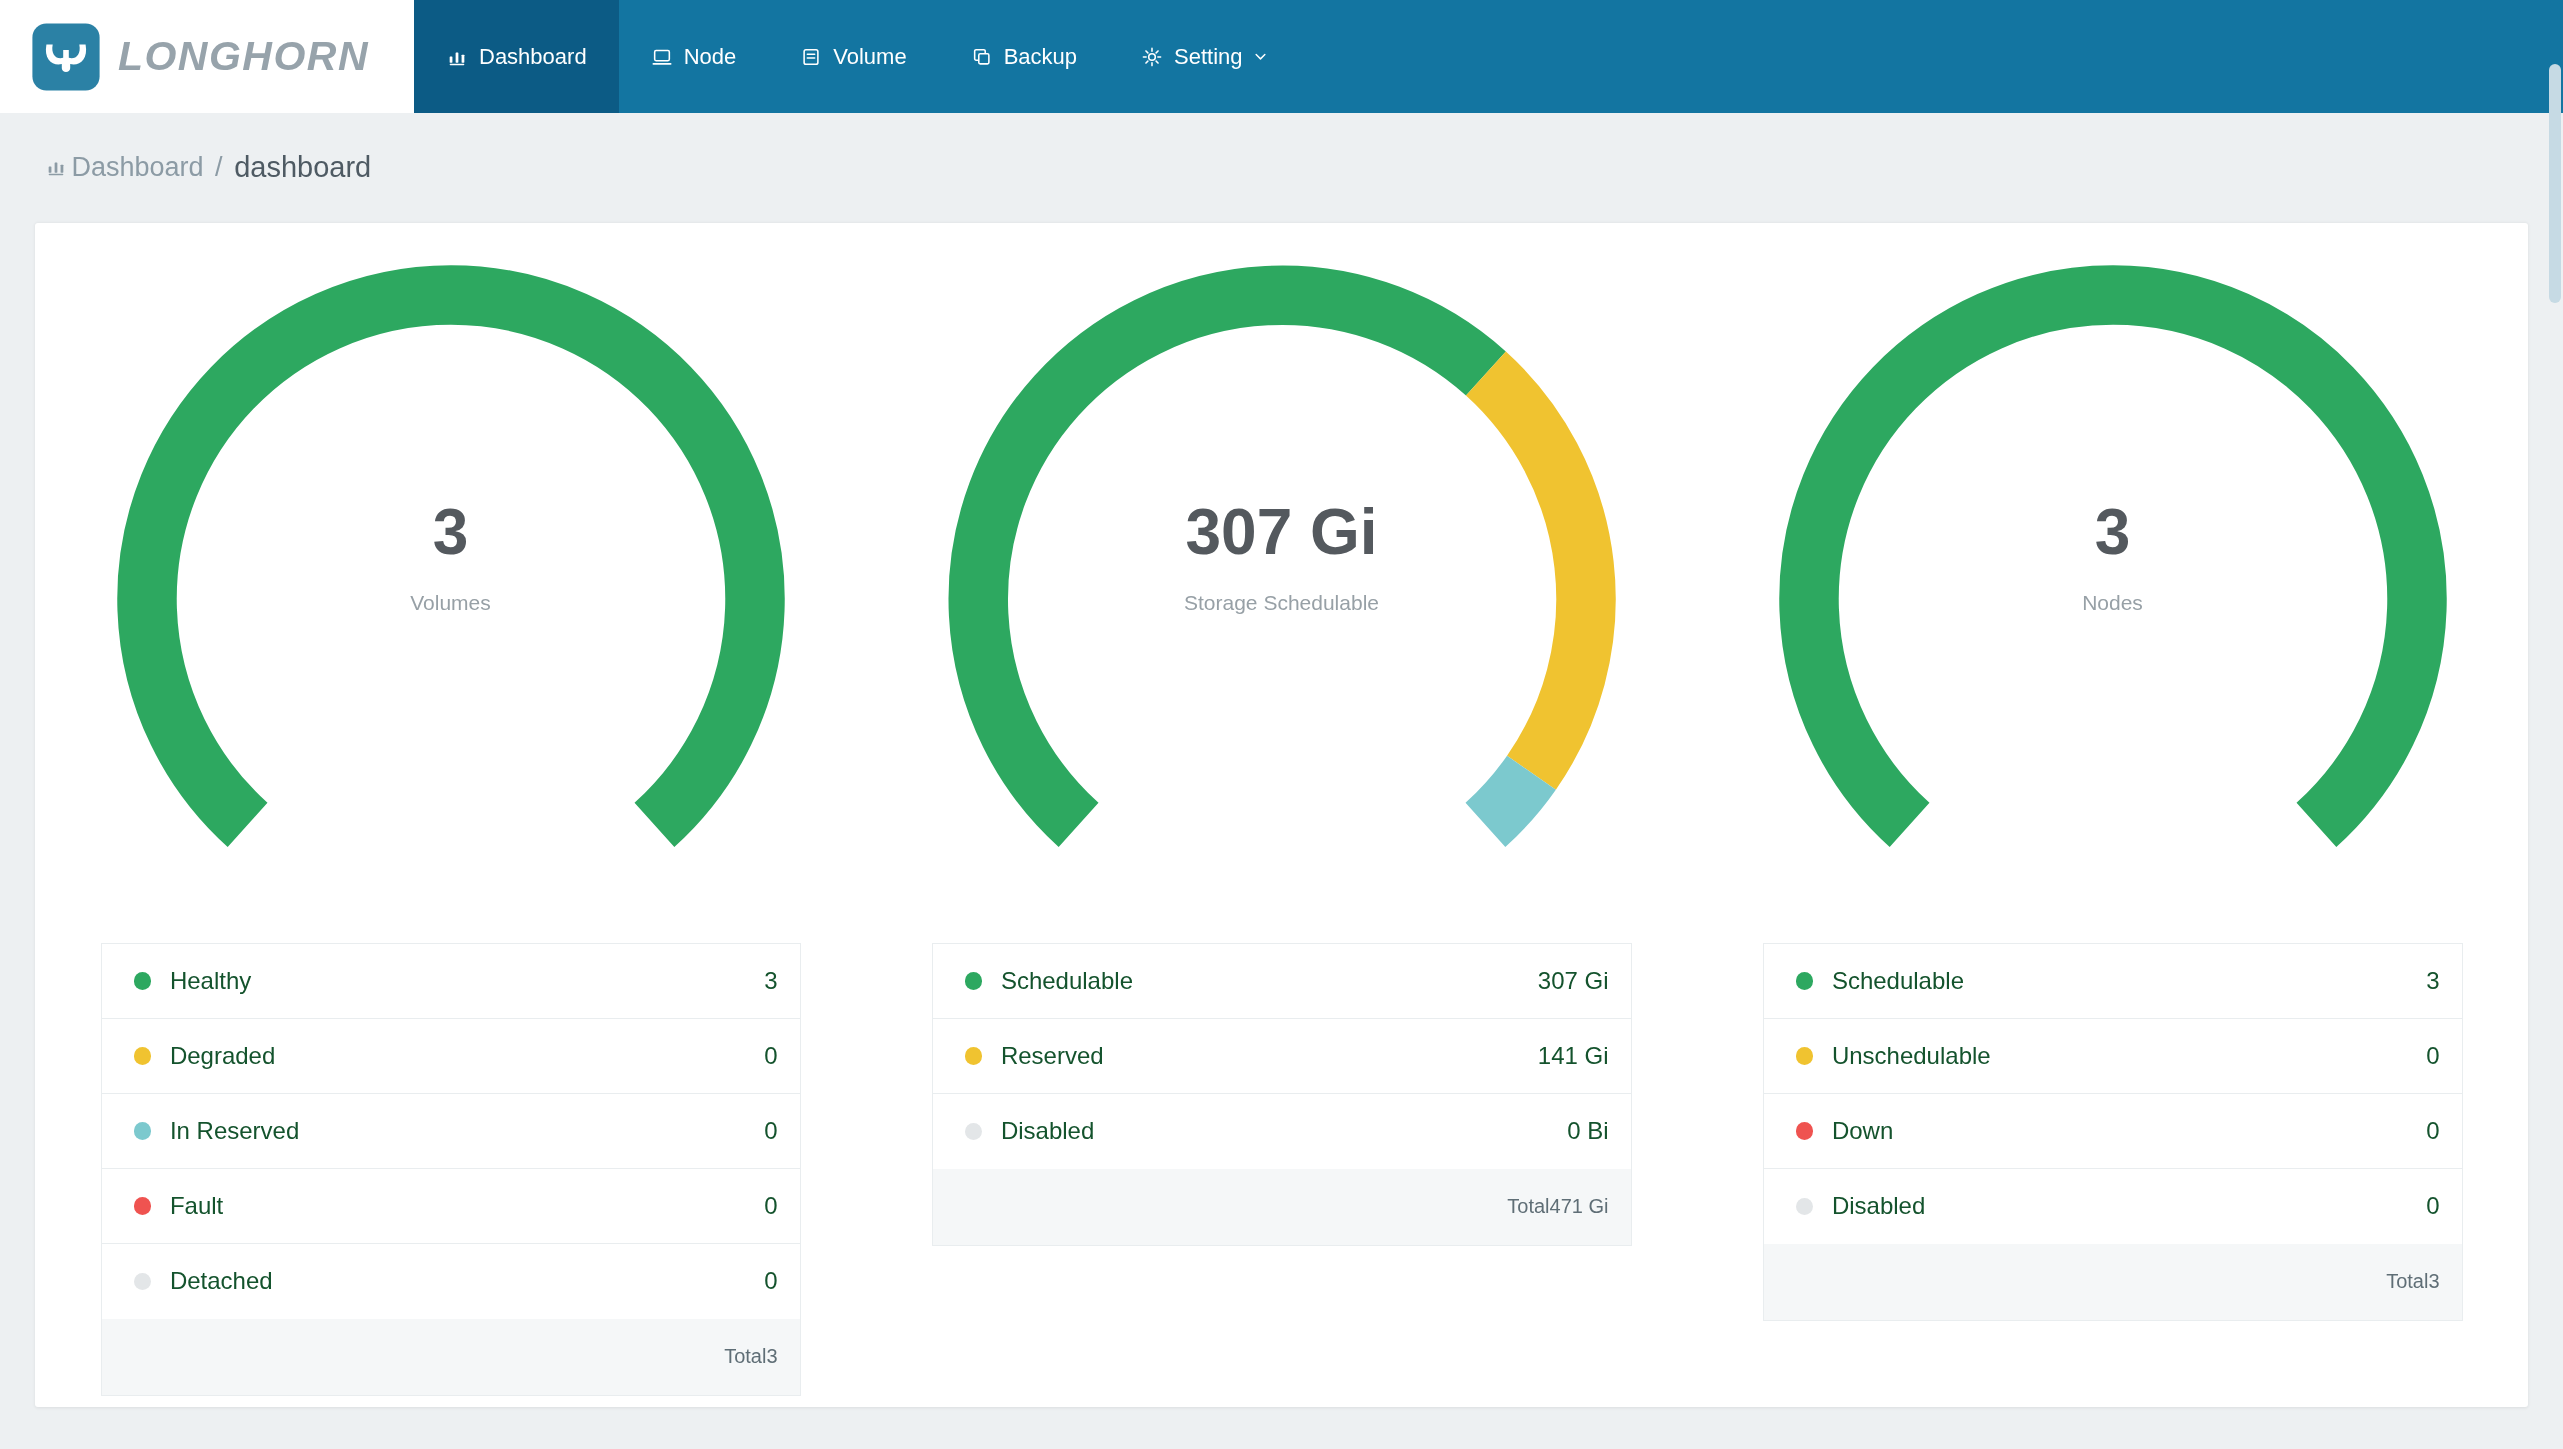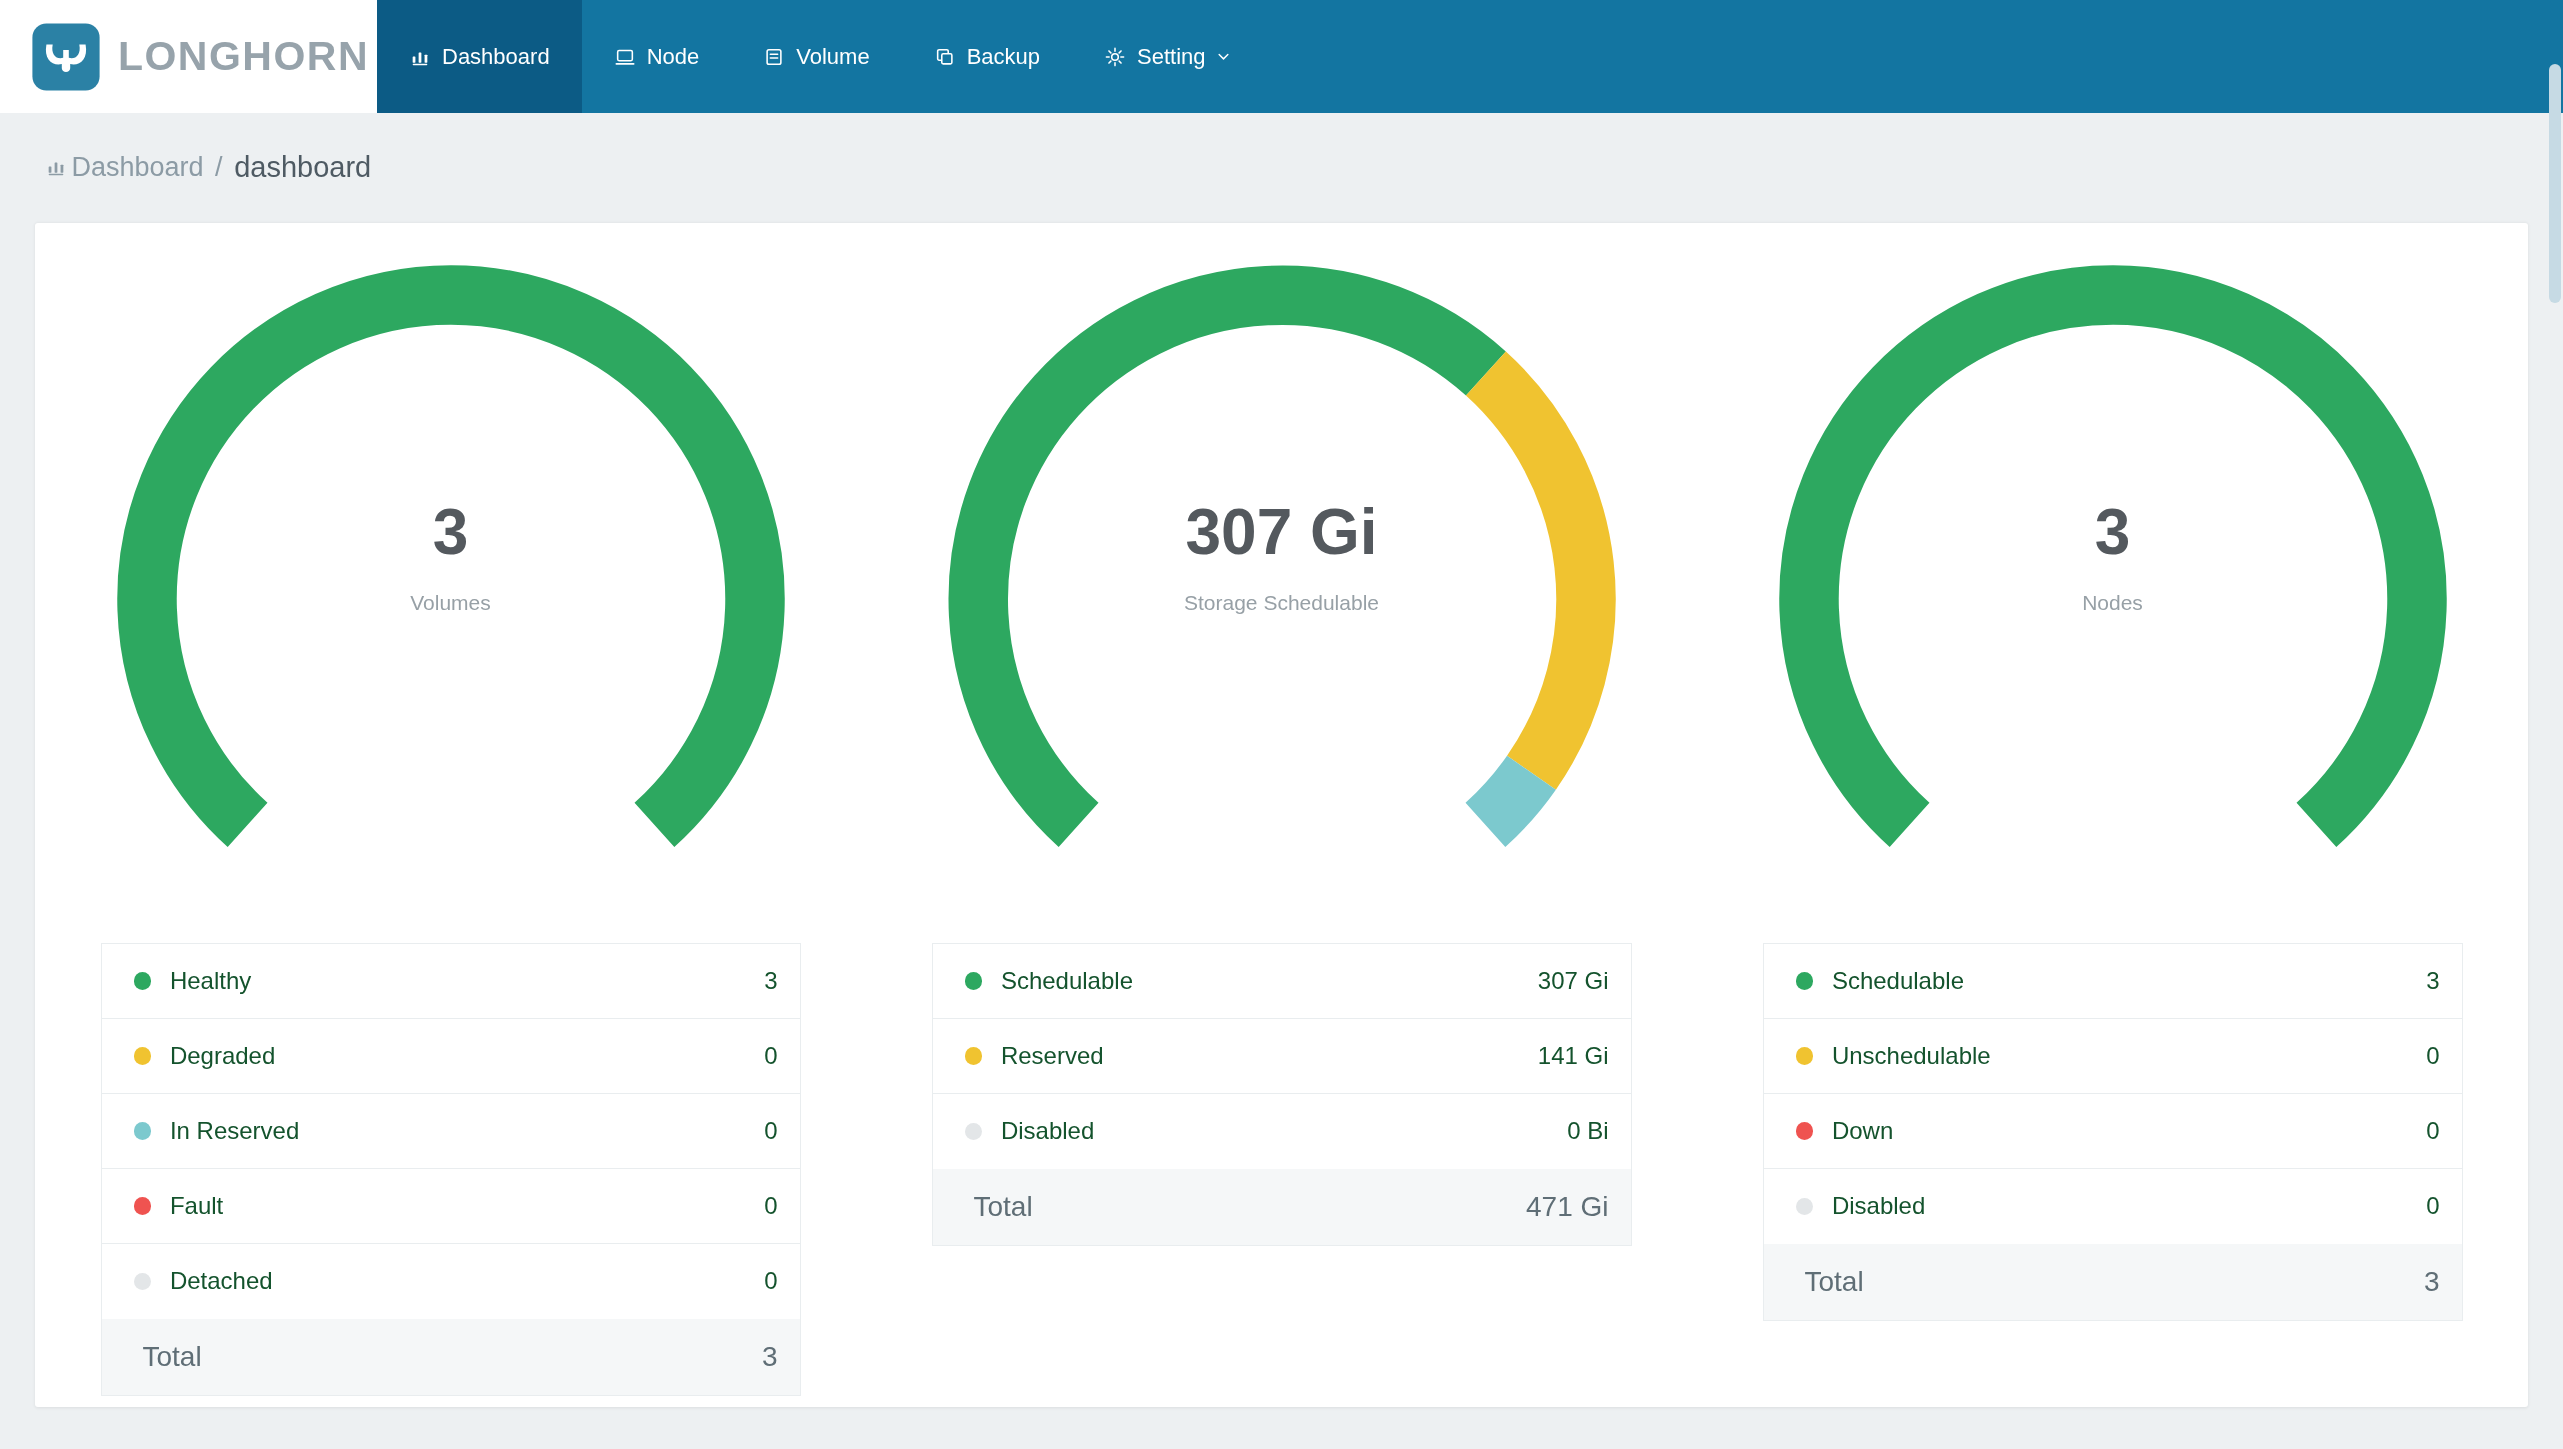--- a/index.html
+++ b/index.html
@@ -11,21 +11,21 @@
   *{box-sizing:border-box;}
   html,body{margin:0;padding:0;overflow:hidden;}
   body{
     width:2563px;height:1449px;
     background:var(--page-bg);
     font-family:"Liberation Sans","DejaVu Sans",sans-serif;
     position:relative;
   }
   
   .topbar{display:flex;height:113px;width:100%;}
-  .logo-box{width:377px;flex-shrink:0;background:#fff;display:flex;align-items:center;padding-left:30.5px;cursor:pointer;}
+  .logo-box{width:414px;flex-shrink:0;background:#fff;display:flex;align-items:center;padding-left:30.5px;cursor:pointer;font-style:italic;}
   .logo-icon{width:70px;height:70px;display:block;}
   .logo-text{font-size:41px;font-weight:bold;color:#97A3AB;margin-left:17.4px;letter-spacing:1.5px;}
   .nav{flex:1;background:var(--navbar-bg);display:flex;align-items:stretch;}
   .nav-item{display:flex;align-items:center;gap:11px;padding:0 32px;color:#fff;font-size:22px;text-decoration:none;cursor:pointer;}
   .nav-item.active{background:var(--navbar-active);}
   .nav-icon svg{width:22px;height:22px;display:block;}
   .caret svg{width:19px;height:19px;display:block;margin-left:-2.9px;}
   
   .breadcrumb{display:flex;align-items:center;margin:36px 0 0 45px;height:36px;}
   .bc-icon{color:#8C9BA5;display:flex;align-items:center;}
@@ -45,22 +45,22 @@
   .gauge-value{font-size:64px;font-weight:600;color:#54595E;}
   .gauge-label{font-size:21px;color:#97A0A6;margin-top:22px;}
   
   .legend{width:700px;border:0.7px solid #E9EDEF;margin-top:2.9px;background:#fff;}
   .legend-row{display:flex;align-items:center;height:75px;padding:0 22px 0 32px;
               border-bottom:0.7px solid #E9EDEF;font-size:24px;color:#14532d;cursor:pointer;}
   .legend-row:last-child{border-bottom:none;}
   .dot{width:17.4px;height:17.4px;border-radius:50%;margin-right:19px;flex-shrink:0;}
   .l-label{flex:1;}
   .l-value{text-align:right;}
-  .legend-total{display:flex;align-items:center;height:76px;padding:0 22px 0 41px;
-                background:#F5F7F8;font-size:28px;color:#5F6E76;}
+  .legend-total{display:flex;align-items:center;height:76px;padding:0 22px 0 32px;
+                background:#F5F7F8;font-size:20px;color:#5F6E76;text-align:right;}
   .t-label{flex:1;}
   
   .scroll-thumb{position:absolute;right:2.2px;top:64px;width:12.3px;height:239px;
                 border-radius:6.5px;background:#C6DAE4;cursor:grab;}
 </style>
 </head>
 <body>
 
 <div class="page">
 

